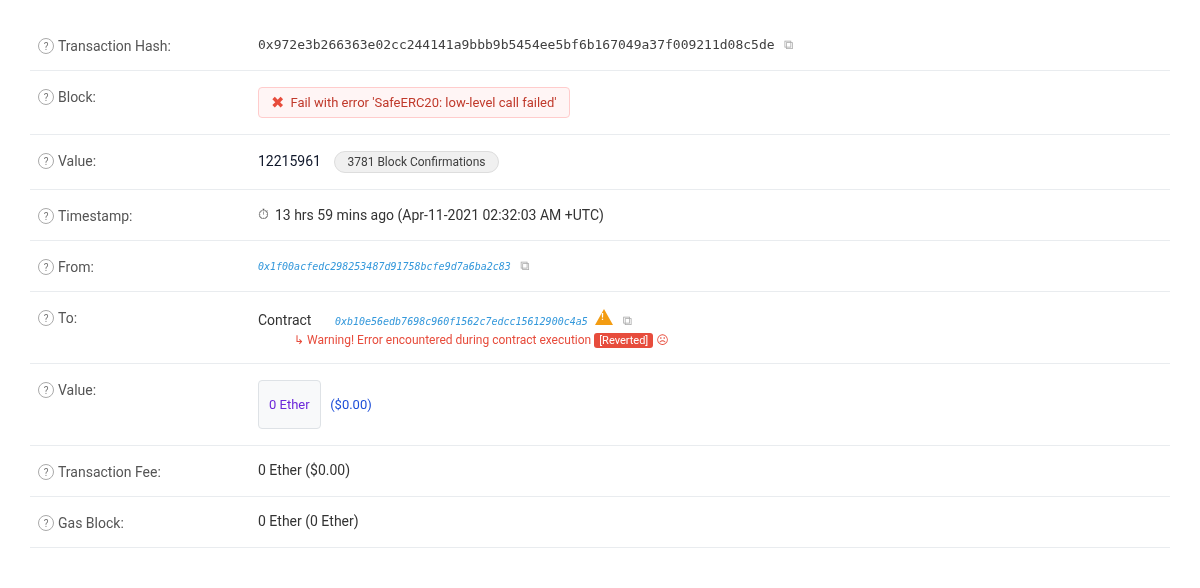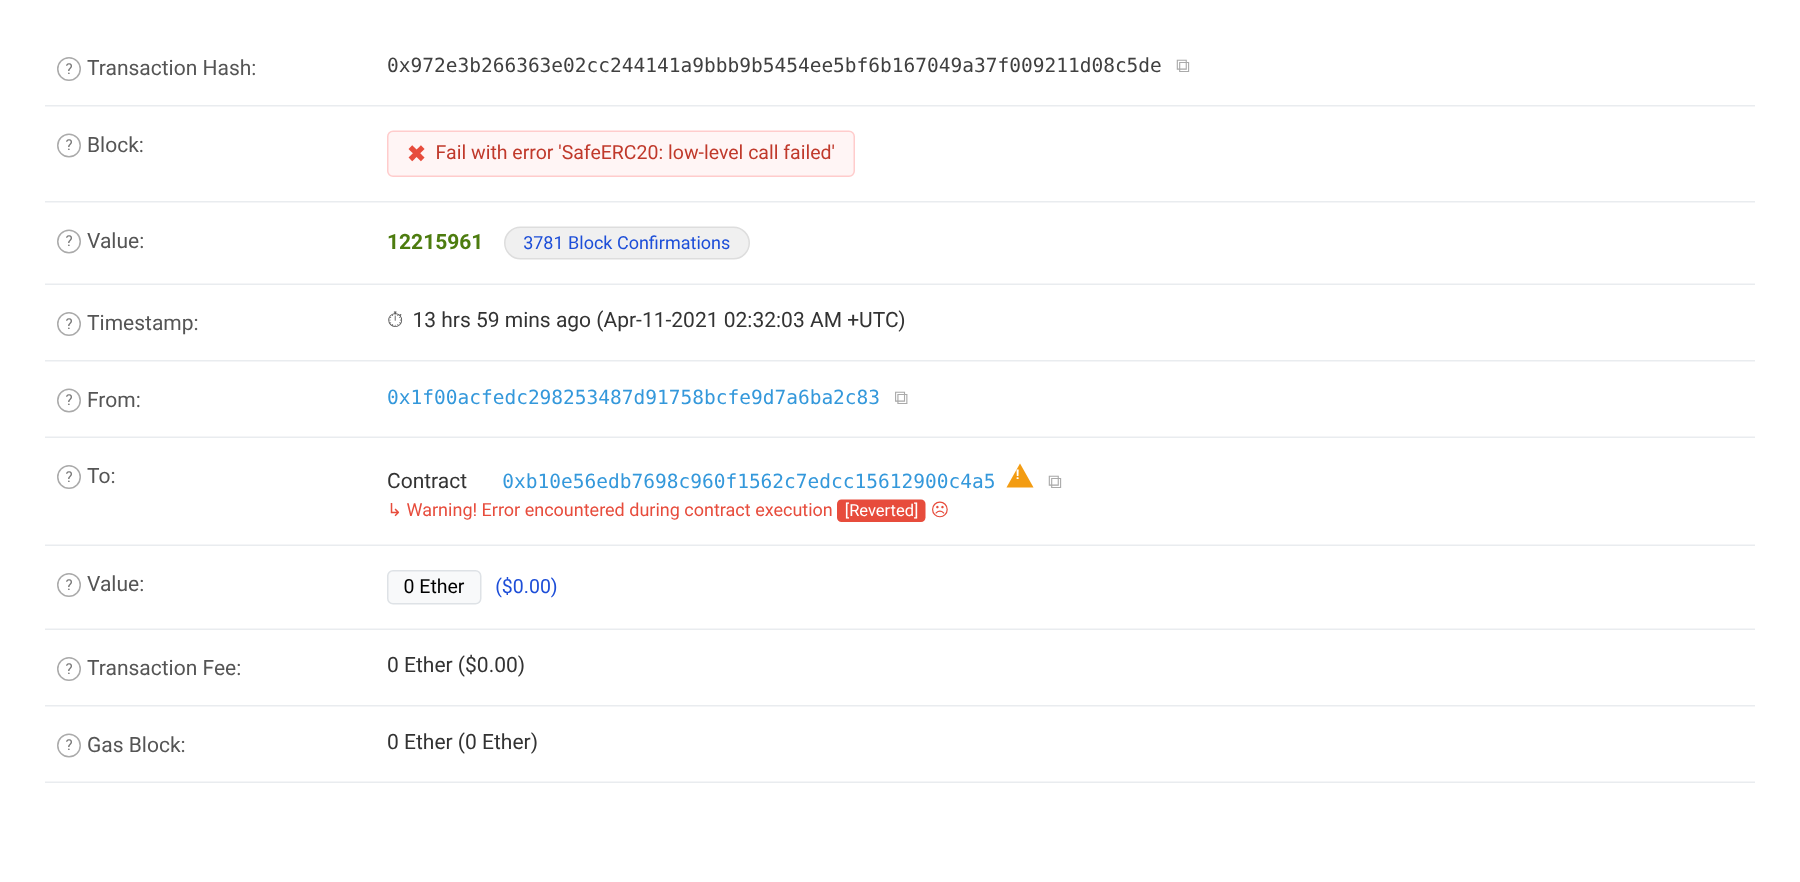--- a/index.html
+++ b/index.html
@@ -64,51 +64,51 @@
       border-radius: 4px;
       padding: 5px 12px;
       color: #c0392b;
       font-size: 13px;
     }
     .error-icon {
       color: #e74c3c;
       font-size: 16px;
     }
     .block-link {
-      color: #4d7c0f;
+      color: #0f172a;
       text-decoration: none;
       font-size: 14px;
-      font-weight: bold;
     }
     .confirmations-badge {
       display: inline-block;
       background: #f0f0f0;
       border: 1px solid #ddd;
       border-radius: 12px;
       padding: 3px 12px;
       font-size: 12px;
-      color: #1d4ed8;
+      color: #404040;
       margin-left: 10px;
     }
     .timestamp-row {
       display: flex;
       align-items: center;
       gap: 6px;
       color: #333;
       font-size: 14px;
     }
     .clock-icon {
       color: #555;
       font-size: 14px;
     }
     .address-link {
       color: #3498db;
       text-decoration: none;
       font-family: monospace;
-      font-size: 13px;
+      font-size: 10px;
+      font-style: italic;
     }
     .contract-label {
       color: #333;
       margin-right: 20px;
     }
     .warning-icon {
       display: inline-flex;
       align-items: center;
       justify-content: center;
       width: 18px;
@@ -130,40 +130,41 @@
       top: 3px;
       left: -3px;
       font-size: 9px;
       color: white;
       font-weight: bold;
     }
     .revert-warning {
       color: #e74c3c;
       font-size: 12px;
       margin-top: 4px;
+      margin-left: 36px;
     }
     .reverted-badge {
       background: #e74c3c;
       color: white;
       border-radius: 3px;
       padding: 1px 5px;
       font-size: 11px;
     }
     .sad-icon {
       color: #e74c3c;
       font-size: 12px;
     }
     .value-pill {
       display: inline-block;
       background: #f8f9fa;
       border: 1px solid #dee2e6;
       border-radius: 4px;
-      padding: 3px 10px;
-      font-size: 13px;
-      color: #000000;
+      padding: 16px 10px;
+      font-size: 13px;
+      color: #6d28d9;
       margin-right: 6px;
     }
     .usd-value {
       color: #1d4ed8;
       font-size: 13px;
     }
     .label-wrapper {
       display: flex;
       align-items: flex-start;
       padding-top: 2px;

